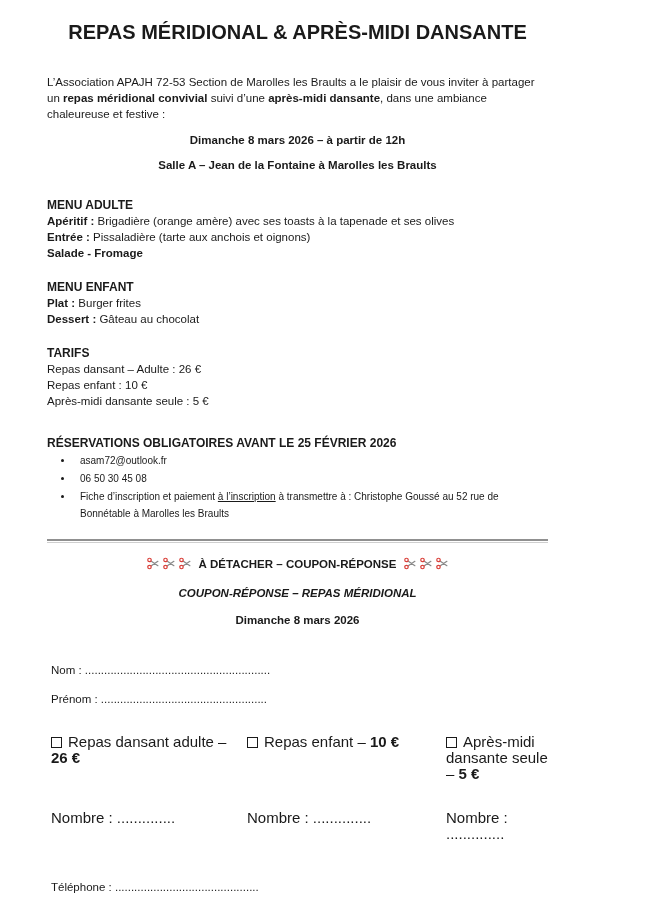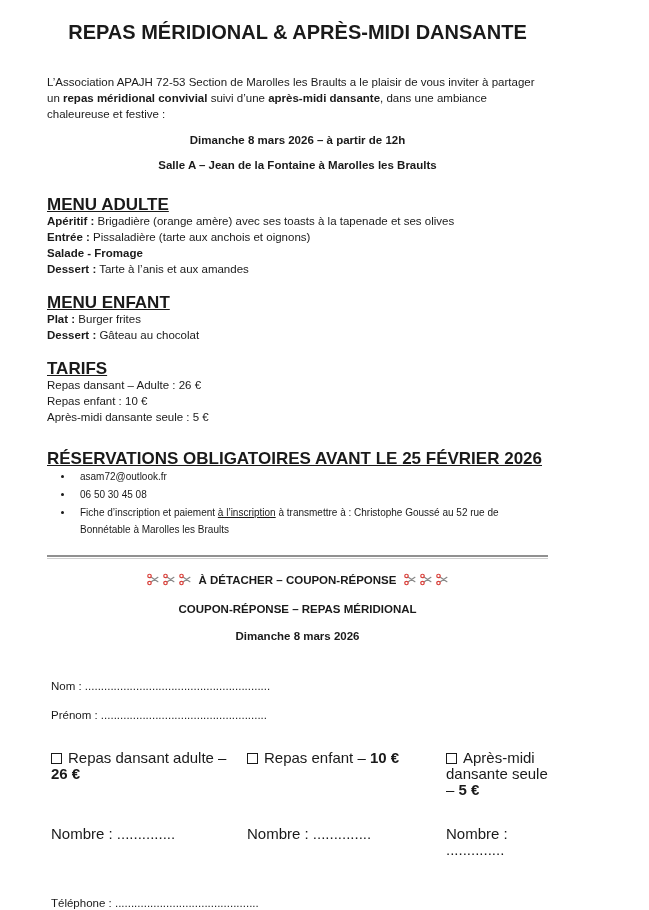--- a/index.html
+++ b/index.html
@@ -22,34 +22,34 @@
     text-align:center;margin:0 0 30px 0;letter-spacing:0;
   }
   p{margin:0;font-size:11.5px;line-height:16px;}
   .center{text-align:center;}
   .b{font-weight:bold;}
   .u{text-decoration:underline;}
   .intro{margin-bottom:10px;}
   .date-line{margin-bottom:9px;}
   .venue-line{margin-bottom:24px;}
   .heading{
-    font-size:17px;line-height:16px;font-weight:bold;
-    text-decoration:underline;margin:0;
+    font-size:12px;line-height:16px;font-weight:bold;
+    margin:0;
   }
   .mt-section{margin-top:18px;}
   .mt-resa{margin-top:26px;}
   ul.bullets{margin:1px 0 0 8px;padding:0 0 0 19px;}
   ul.bullets li{font-size:10px;line-height:17px;padding-left:6px;margin:0 0 1px 0;}
   hr.divider{
     margin:17px 0 0 0;border:none;height:1px;background:transparent;
     border-top:2px solid var(--divider-dark,#909090);
     border-bottom:1px solid var(--divider-light,#cfcfcf);
   }
   .cut-line{margin-top:13px;font-weight:bold;}
-  .coupon-title{margin-top:13px;}
+  .coupon-title{margin-top:13px;font-style:italic;}
   .coupon-date{margin-top:11px;}
   .scissors{width:14px;height:13px;margin:0 1px;vertical-align:-2px;}
   .sc-blade{stroke:var(--scissors-gray,#8a8a8a);stroke-width:2.4;fill:none;stroke-linecap:round;}
   .sc-handle{stroke:var(--scissors-red,#d9403a);stroke-width:2.2;fill:none;}
   .scissors-left{margin-right:6px;}
   .scissors-right{margin-left:6px;}
   .field-name{margin-top:34px;margin-left:4px;}
   .field-firstname{margin-top:13px;margin-left:4px;}
   .field-phone{margin-top:37px;margin-left:4px;}
   .opt-row{
@@ -74,21 +74,20 @@
   <p class="intro"><span>L’Association APAJH 72-53 Section de Marolles les Braults a le plaisir de vous inviter à partager un </span><span class="b">repas méridional convivial</span><span> suivi d’une </span><span class="b">après-midi dansante</span><span>, dans une ambiance chaleureuse et festive :</span></p>
 
   <p class="center b date-line">Dimanche 8 mars 2026 – à partir de 12h</p>
   <p class="center b venue-line">Salle A – Jean de la Fontaine à Marolles les Braults</p>
 
   <div>
     <p class="heading">MENU ADULTE</p>
     <p><span class="b">Apéritif :</span><span> Brigadière (orange amère) avec ses toasts à la tapenade et ses olives</span></p>
     <p><span class="b">Entrée :</span><span> Pissaladière (tarte aux anchois et oignons)</span></p>
     <p><span class="b">Salade - Fromage</span><span></span></p>
-    <p><span class="b">Dessert :</span><span> Tarte à l’anis et aux amandes</span></p>
   </div>
 
   <div class="mt-section">
     <p class="heading">MENU ENFANT</p>
     <p><span class="b">Plat :</span><span> Burger frites</span></p>
     <p><span class="b">Dessert :</span><span> Gâteau au chocolat</span></p>
   </div>
 
   <div class="mt-section">
     <p class="heading">TARIFS</p>

